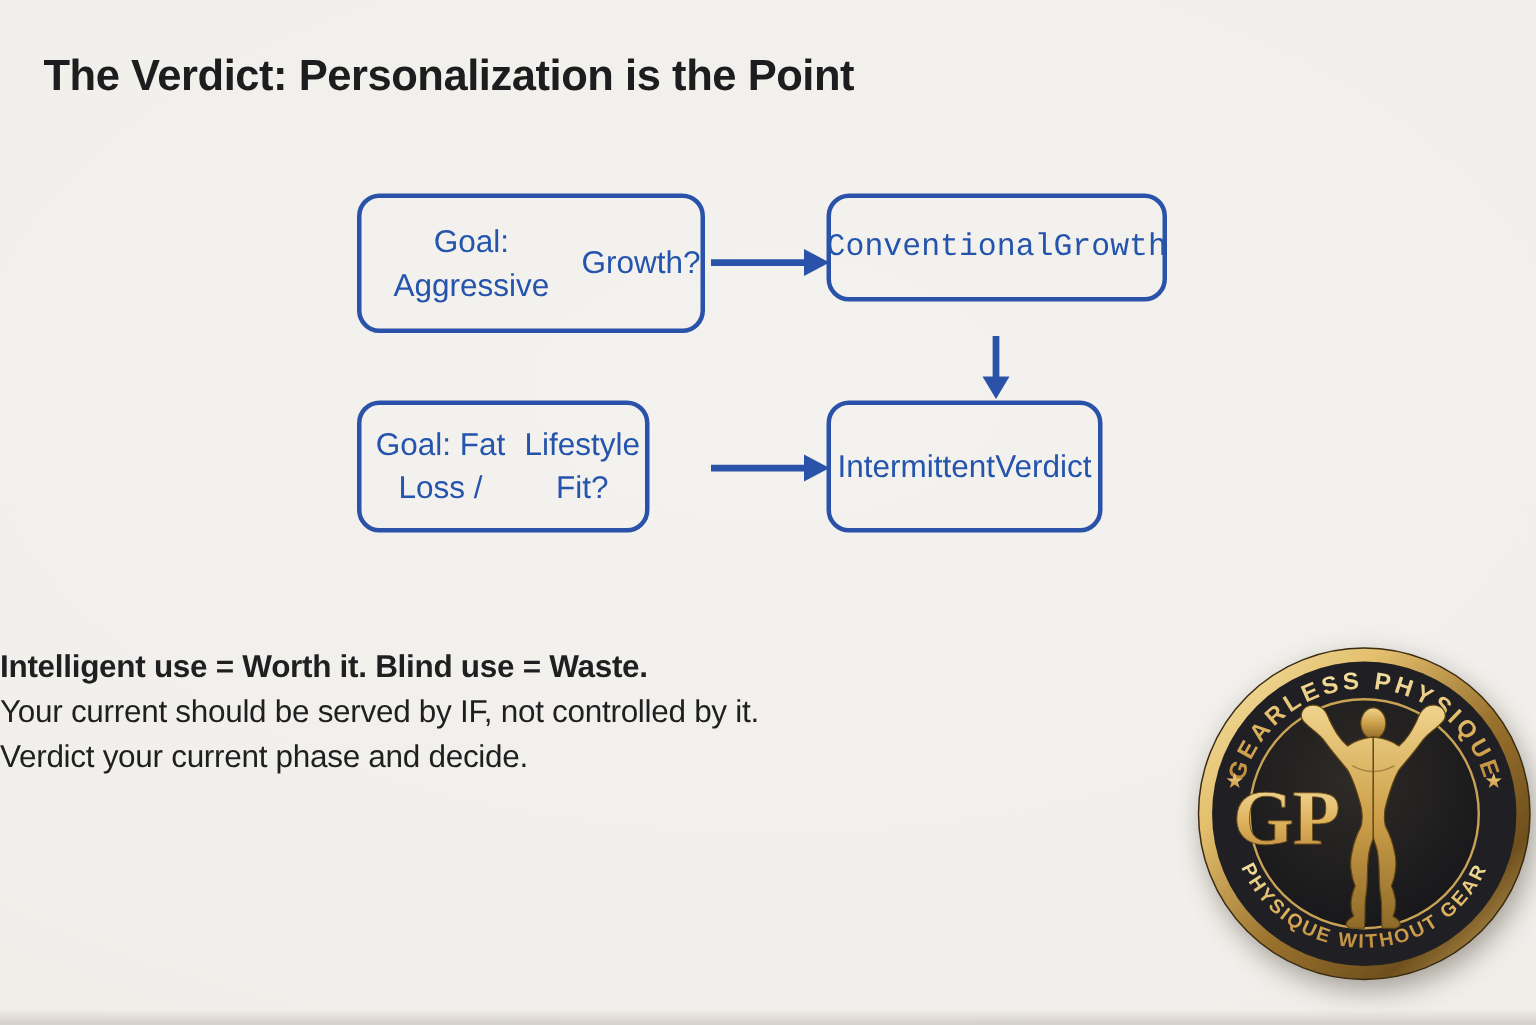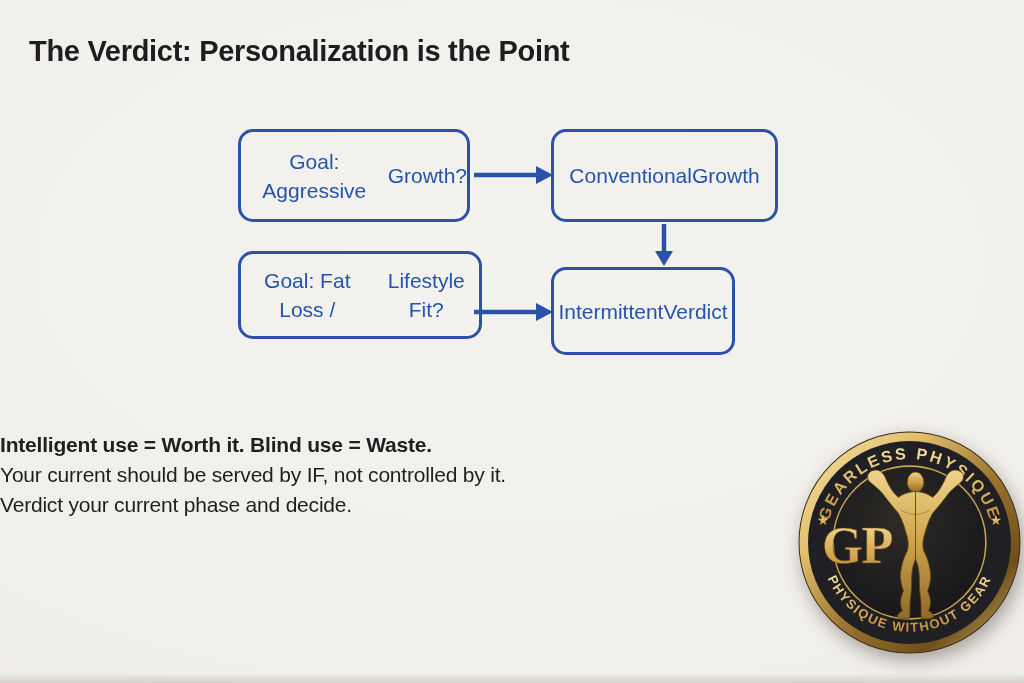--- a/index.html
+++ b/index.html
@@ -14,22 +14,22 @@
   }
   
   .flow-node{
     position:absolute;box-sizing:border-box;
     border:3px solid #2a52a9;border-radius:15px;
     display:flex;flex-direction:row;align-items:center;justify-content:center;
     color:#2454ac;font-size:21px;line-height:29px;text-align:center;
     background:transparent;
   }
   .node-a{left:238px;top:129px;width:232px;height:93px;}
-  .node-b{left:551px;top:129px;width:227px;height:93px;}
-  .node-c{left:238px;top:251px;width:244px;height:88px;}
+  .node-b{left:551px;top:129px;width:227px;height:72px;font-family:Liberation Mono, monospace;}
+  .node-c{left:238px;top:267px;width:195px;height:88px;}
   .node-d{left:551px;top:267px;width:184px;height:88px;}
   .edges{position:absolute;left:0;top:0;width:1024px;height:683px;pointer-events:none;}
   
   .verdict{
     position:absolute;left:0;top:430px;width:924px;text-align:left;color:#1f1f21;
   }
   .verdict p{margin:0;font-size:21px;line-height:30px;letter-spacing:-0.2px;}
   .verdict .lead{font-weight:700;}
   
   .badge{

